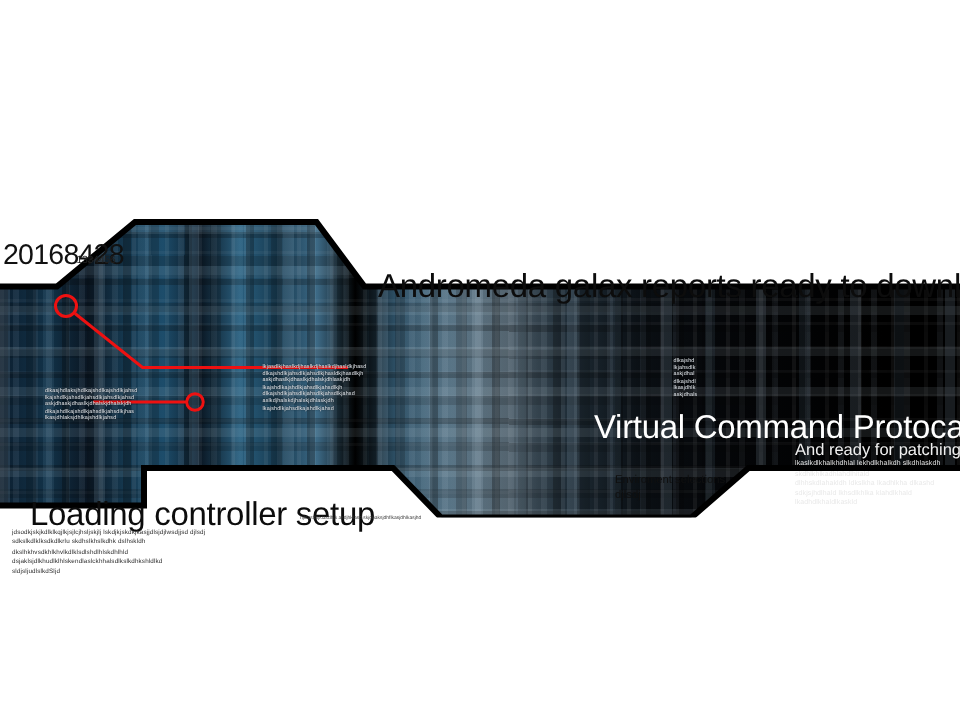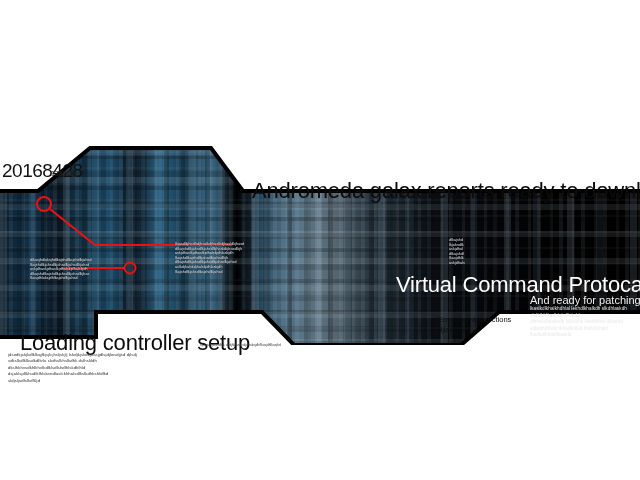--- a/index.html
+++ b/index.html
@@ -254,21 +254,21 @@
   <div class="subhead-light" style="left:530px; top:294px;">And ready for patching up</div>
 
   <div class="micro-light" style="left:530px; top:306px;">
     <div>lkaslkdlkhalkhdhlal lekhdlkhalkdh slkdhlaskdh</div>
     <div>skdhlkhlkadhlahdlhitald</div>
     <div>dlhhskdlahakldh ldkslkha lkadhlkha dlkashd</div>
     <div>sdkjsjhdlhald lkhsdlkhlka klahdlkhald</div>
     <div>lkadhdlkhaldlkaskld</div>
   </div>
 
-  <div class="annotation-label" style="left:426px; top:315px;margin-left:12px;">
+  <div class="annotation-label" style="left:398px; top:315px;margin-left:12px;">
     <div>Enviroment selections</div>
     <div>djlsdj</div>
   </div>
 
   <div class="headline-dark" style="left:20px; top:330px;">Loading controller setup</div>
   <div class="micro-tiny" style="left:200px; top:343px;">hjklasdhjklasdhjk asdjhklasd skjdhaksjdhflkasjdhlkasjhd</div>
 
   <div class="micro-dark" style="left:8px; top:352px;">
     <div>jdsodkjskjkdlklkqjlkjsjlcjhsljskjlj lskdjkjskdkjkasjjdlsjdjlwsdjjsd djlsdj</div>
     <div>sdkslkdlklksdkdlkrlu skdhslkhslkdhk dslhskldh</div>

